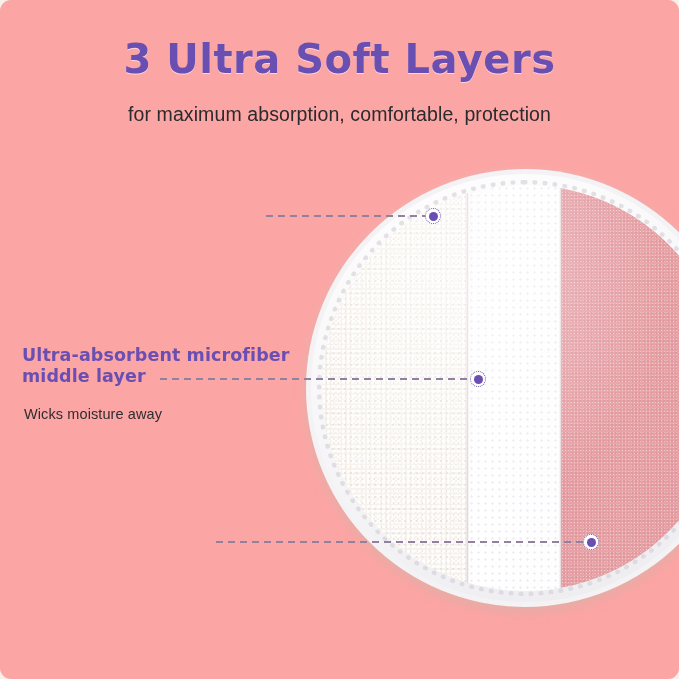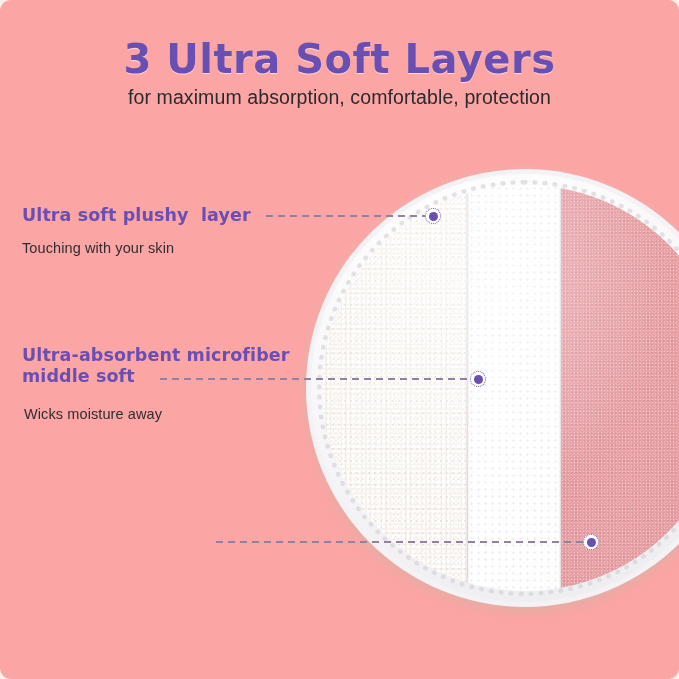--- a/index.html
+++ b/index.html
@@ -34,21 +34,21 @@
   #title {
     font-family: "DejaVu Sans", sans-serif;
     font-size: 40px;
     font-weight: 700;
     letter-spacing: 0.5px;
     color: #6a4fb3;
     line-height: 1.15;
     text-shadow: 0 1px 0 rgba(255,255,255,0.55);
   }
   #subtitle {
-    margin-top: 4px;
+    margin-top: 21px;
     font-family: "Liberation Sans", sans-serif;
     font-size: 19.5px;
     font-weight: 400;
     color: #2b2a2c;
     letter-spacing: 0.1px;
   }
 
   
   #pad-photo {
     position: absolute;
@@ -284,25 +284,21 @@
   <div class="marker" id="marker-1">
     <div class="dot"></div>
   </div>
   <div class="marker" id="marker-2">
     <div class="dot"></div>
   </div>
   <div class="marker" id="marker-3">
     <div class="dot"></div>
   </div>
 
-  <div class="callout" id="callout-1">
-    <div class="callout-title">Ultra soft plushy  layer</div>
-    <div class="callout-desc">Touching with your skin</div>
-  </div>
 
   <div class="callout" id="callout-2">
     <div class="callout-title">Ultra-absorbent microfiber
-middle soft</div>
+middle layer</div>
     <div class="callout-desc">Wicks moisture away</div>
   </div>
 
 
 </div>
 
 </body></html>

